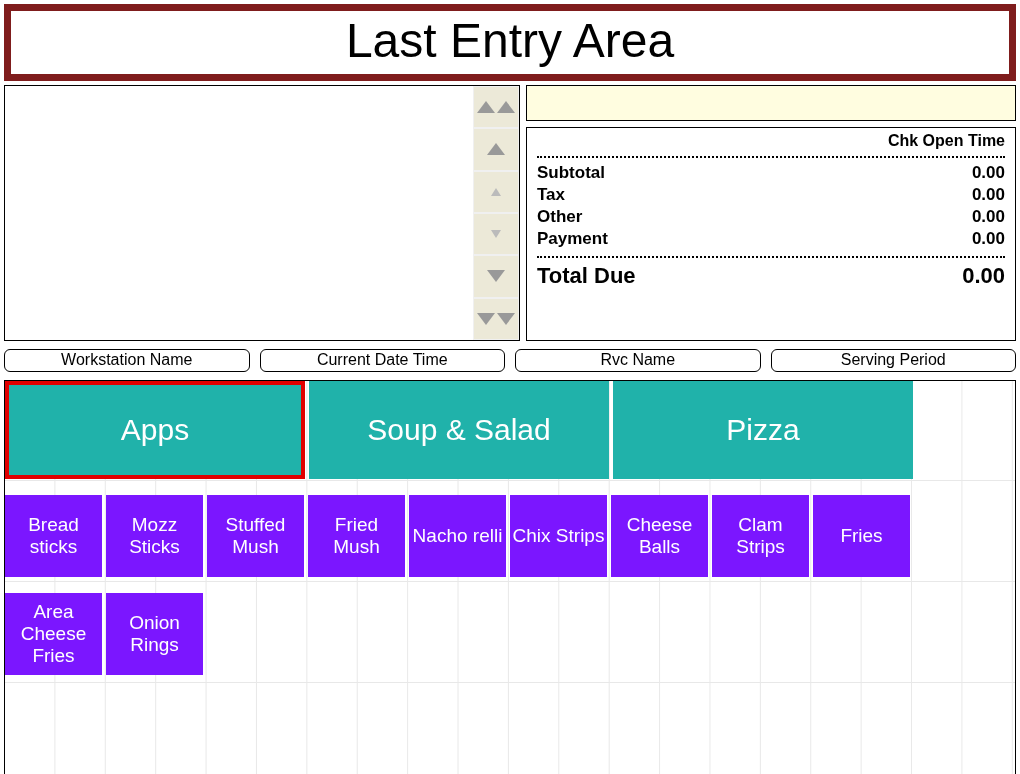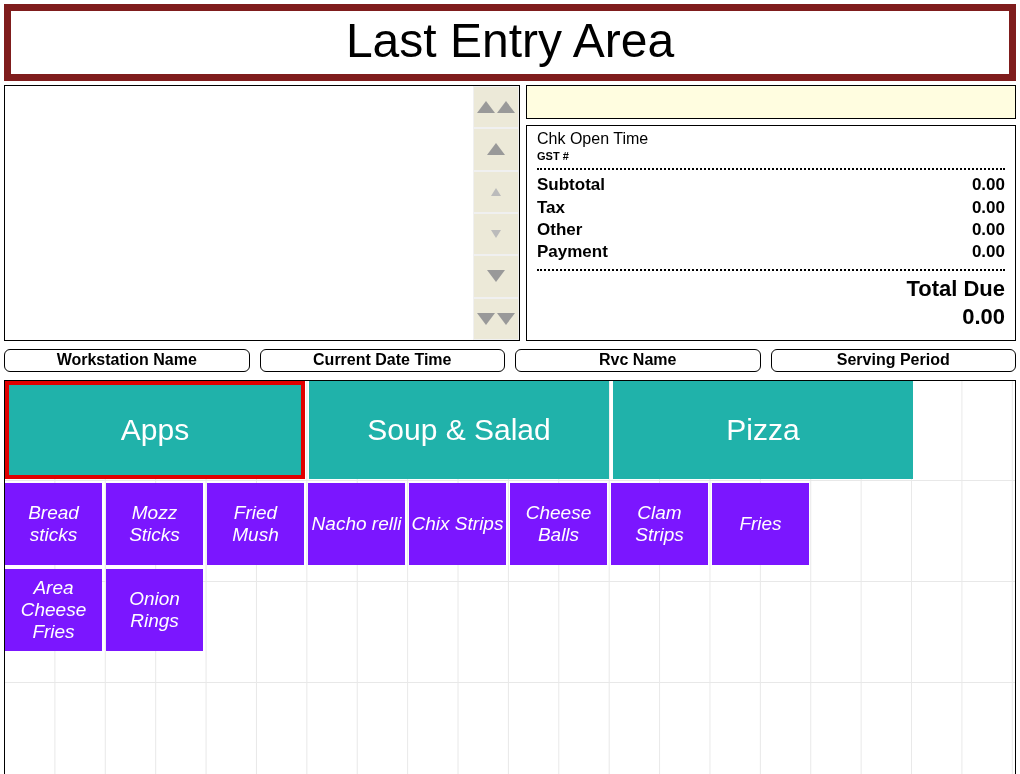--- a/index.html
+++ b/index.html
@@ -63,46 +63,46 @@
     height: 36px;
     border: 1px solid #000;
     background: #fffde0;
   }
   .check-panel {
     flex: 1;
     border: 1px solid #000;
     padding: 4px 10px 8px 10px;
     font-size: 16px;
   }
-  .check-header { font-weight: 400; }
+  .check-header { font-weight: 700; text-align: right; }
   .check-sub { font-weight: 700; font-size: 11px; margin-top: 2px; }
   .dots {
     border-top: 2px dotted #000;
     margin: 6px 0 4px 0;
   }
   .line {
     display: flex;
     justify-content: space-between;
     font-weight: 700;
     font-size: 17px;
     line-height: 1.3;
     align-items: flex-end;
   }
-  .line.big { font-size: 22px; margin-top: 2px; flex-direction: column; }
+  .line.big { font-size: 22px; margin-top: 2px; }
   .info-row {
     display: flex;
     gap: 10px;
     margin-top: 8px;
   }
   .info-cell {
     flex: 1;
     border: 1px solid #000;
     border-radius: 6px;
     text-align: center;
-    font-weight: 700;
+    font-weight: 400;
     font-size: 16px;
     padding: 0 2px 2px 2px;
     line-height: 1.2;
   }
   .menu-area {
     margin-top: 8px;
     border: 1px solid #000;
     height: 406px;
     background-image:
       linear-gradient(to right, #e8e8e8 1px, transparent 1px),
@@ -126,22 +126,21 @@
     font-size: 30px;
     font-weight: 300;
     display: flex;
     align-items: center;
     justify-content: center;
   }
   .cat-btn.selected { border: 4px solid #e00000; }
   .item-row {
     display: flex;
     gap: 4px;
-    margin-top: 4px;
-    font-style: italic;
+    margin-top: 16px;
   }
   .item-btn {
     width: 97px;
     height: 82px;
     background: #7b16ff;
     color: #fff;
     font-size: 19px;
     font-weight: 300;
     display: flex;
     align-items: center;
@@ -185,21 +184,20 @@
               <span class="tri down"></span>
             </span>
         </div>
       </div>
     </div>
 
     <div class="right-col">
       <div class="yellow-bar"></div>
       <div class="check-panel">
         <div class="check-header">Chk Open Time</div>
-        <div class="check-sub">GST #</div>
         <div class="dots"></div>
         <div class="line">
           <span>Subtotal</span>
           <span>0.00</span>
         </div>
         <div class="line">
           <span>Tax</span>
           <span>0.00</span>
         </div>
         <div class="line">
@@ -228,20 +226,21 @@
 
   <div class="menu-area">
     <div class="cat-row">
       <div class="cat-btn selected">Apps</div>
       <div class="cat-btn">Soup &amp; Salad</div>
       <div class="cat-btn">Pizza</div>
     </div>
     <div class="item-row">
       <div class="item-btn">Bread sticks</div>
       <div class="item-btn">Mozz Sticks</div>
+      <div class="item-btn">Stuffed Mush</div>
       <div class="item-btn">Fried Mush</div>
       <div class="item-btn">Nacho relli</div>
       <div class="item-btn">Chix Strips</div>
       <div class="item-btn">Cheese Balls</div>
       <div class="item-btn">Clam Strips</div>
       <div class="item-btn">Fries</div>
     </div>
     <div class="item-row">
       <div class="item-btn">Area Cheese Fries</div>
       <div class="item-btn">Onion Rings</div>

